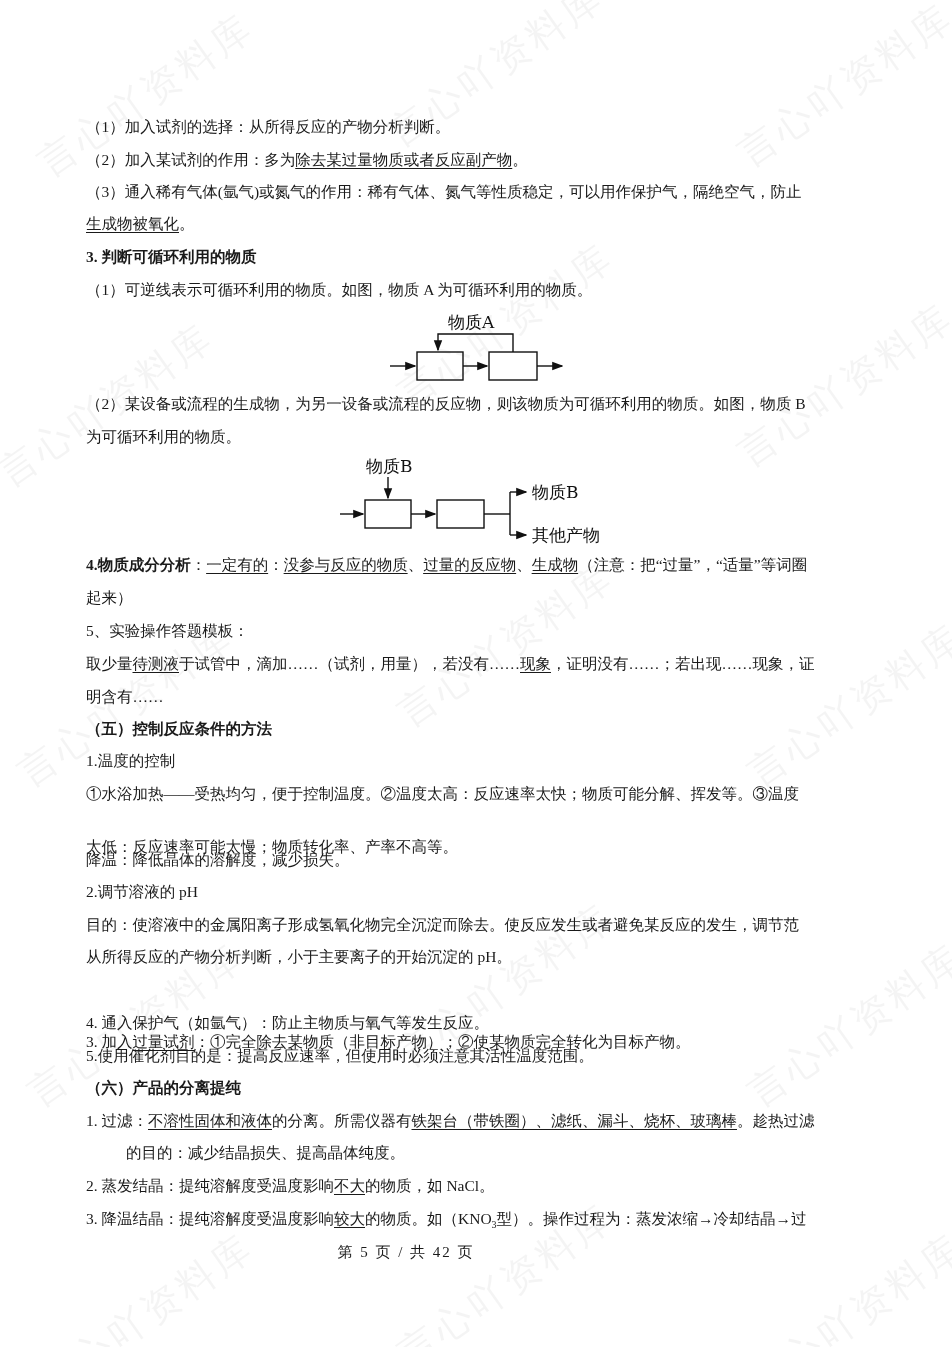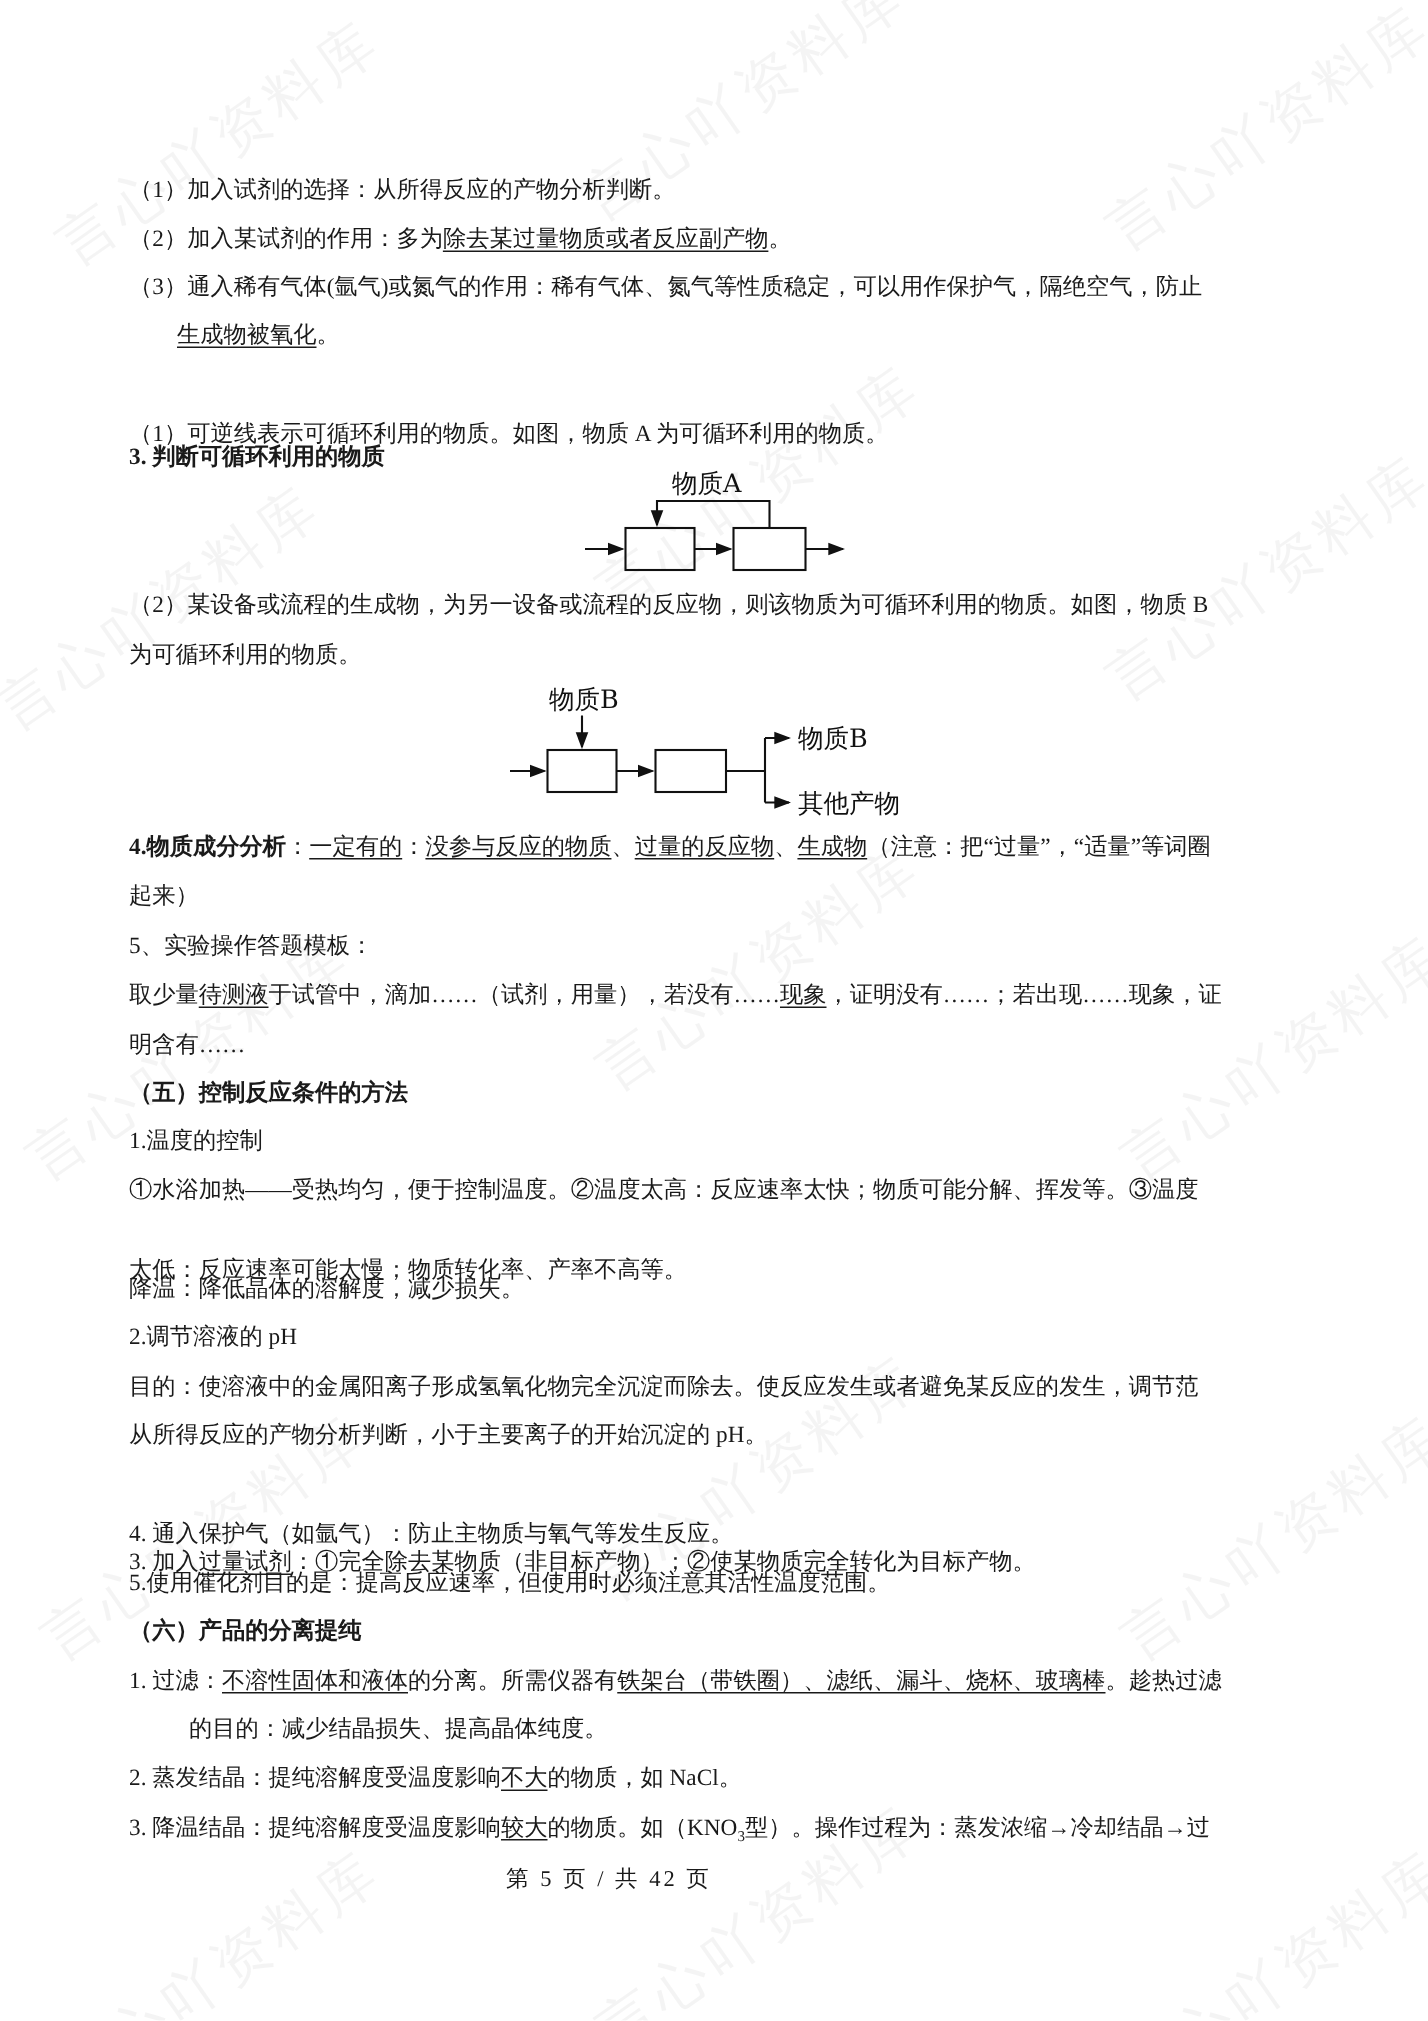--- a/index.html
+++ b/index.html
@@ -34,23 +34,23 @@
   <div class="wm" style="left:730px;top:1000px;">言心吖资料库</div>
   <div class="wm" style="left:20px;top:1290px;">言心吖资料库</div>
   <div class="wm" style="left:380px;top:1260px;">言心吖资料库</div>
   <div class="wm" style="left:730px;top:1290px;">言心吖资料库</div>
 </div>
 
 <div>
   <div class="line" style="top:117px;">（1）加入试剂的选择：从所得反应的产物分析判断。</div>
   <div class="line" style="top:150px;"><span>（2）加入某试剂的作用：多为</span><span class="u">除去某过量物质或者反应副产物</span><span>。</span></div>
   <div class="line" style="top:182px;">（3）通入稀有气体(氩气)或氮气的作用：稀有气体、氮气等性质稳定，可以用作保护气，隔绝空气，防止</div>
-  <div class="line" style="top:214px;margin-left:32px;"><span class="u">生成物被氧化</span><span>。</span></div>
+  <div class="line" style="top:214px;"><span class="u">生成物被氧化</span><span>。</span></div>
 
-  <div class="line b" style="top:247px;margin-top:48px;">3. 判断可循环利用的物质</div>
+  <div class="line b" style="top:247px;">3. 判断可循环利用的物质</div>
   <div class="line" style="top:280px;">（1）可逆线表示可循环利用的物质。如图，物质 A 为可循环利用的物质。</div>
 
   <svg class="diagram" style="left:380px;top:305px;" width="200" height="85" viewBox="380 305 200 85">
     <defs>
       <marker id="ah" markerWidth="8" markerHeight="8" refX="7" refY="4" orient="auto">
         <path d="M0,1 L8,4 L0,7 Z" fill="#111"></path>
       </marker>
     </defs>
     <text x="448" y="328" font-size="17" font-family="DejaVu Serif, serif" fill="#111">物质A</text>
     <rect x="417" y="352" width="46" height="28" fill="none" stroke="#111" stroke-width="1.4"></rect>

